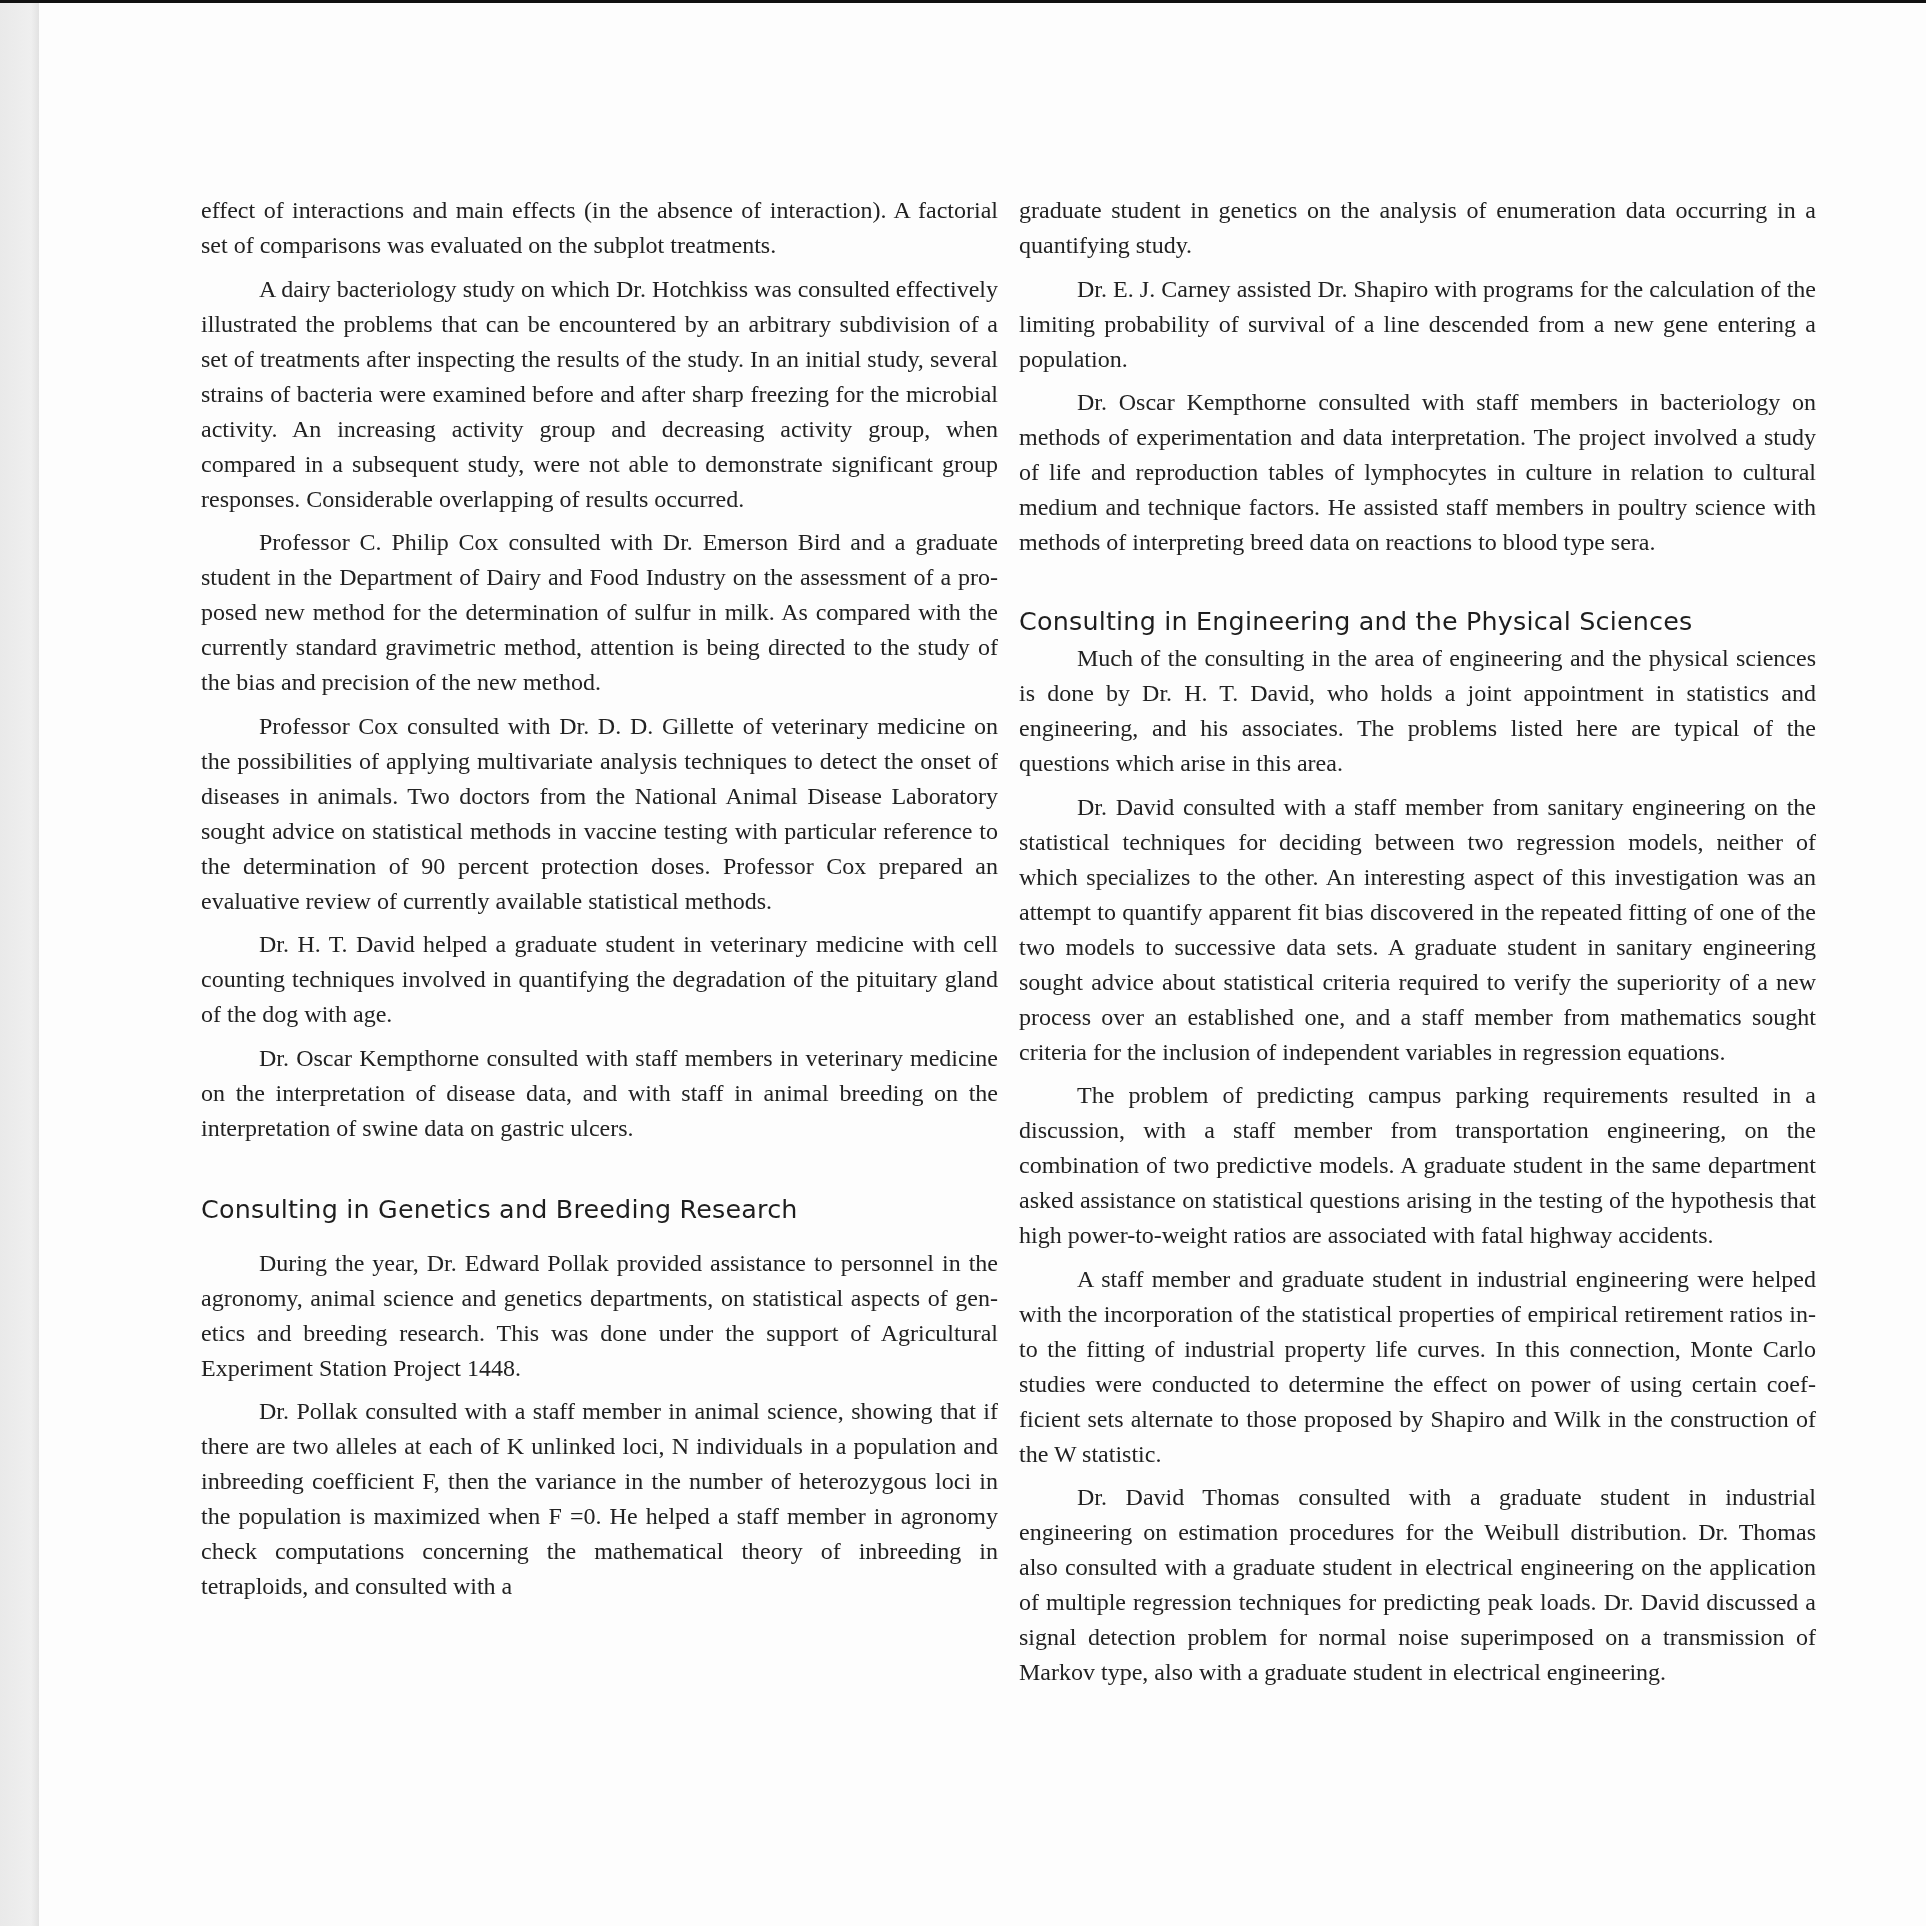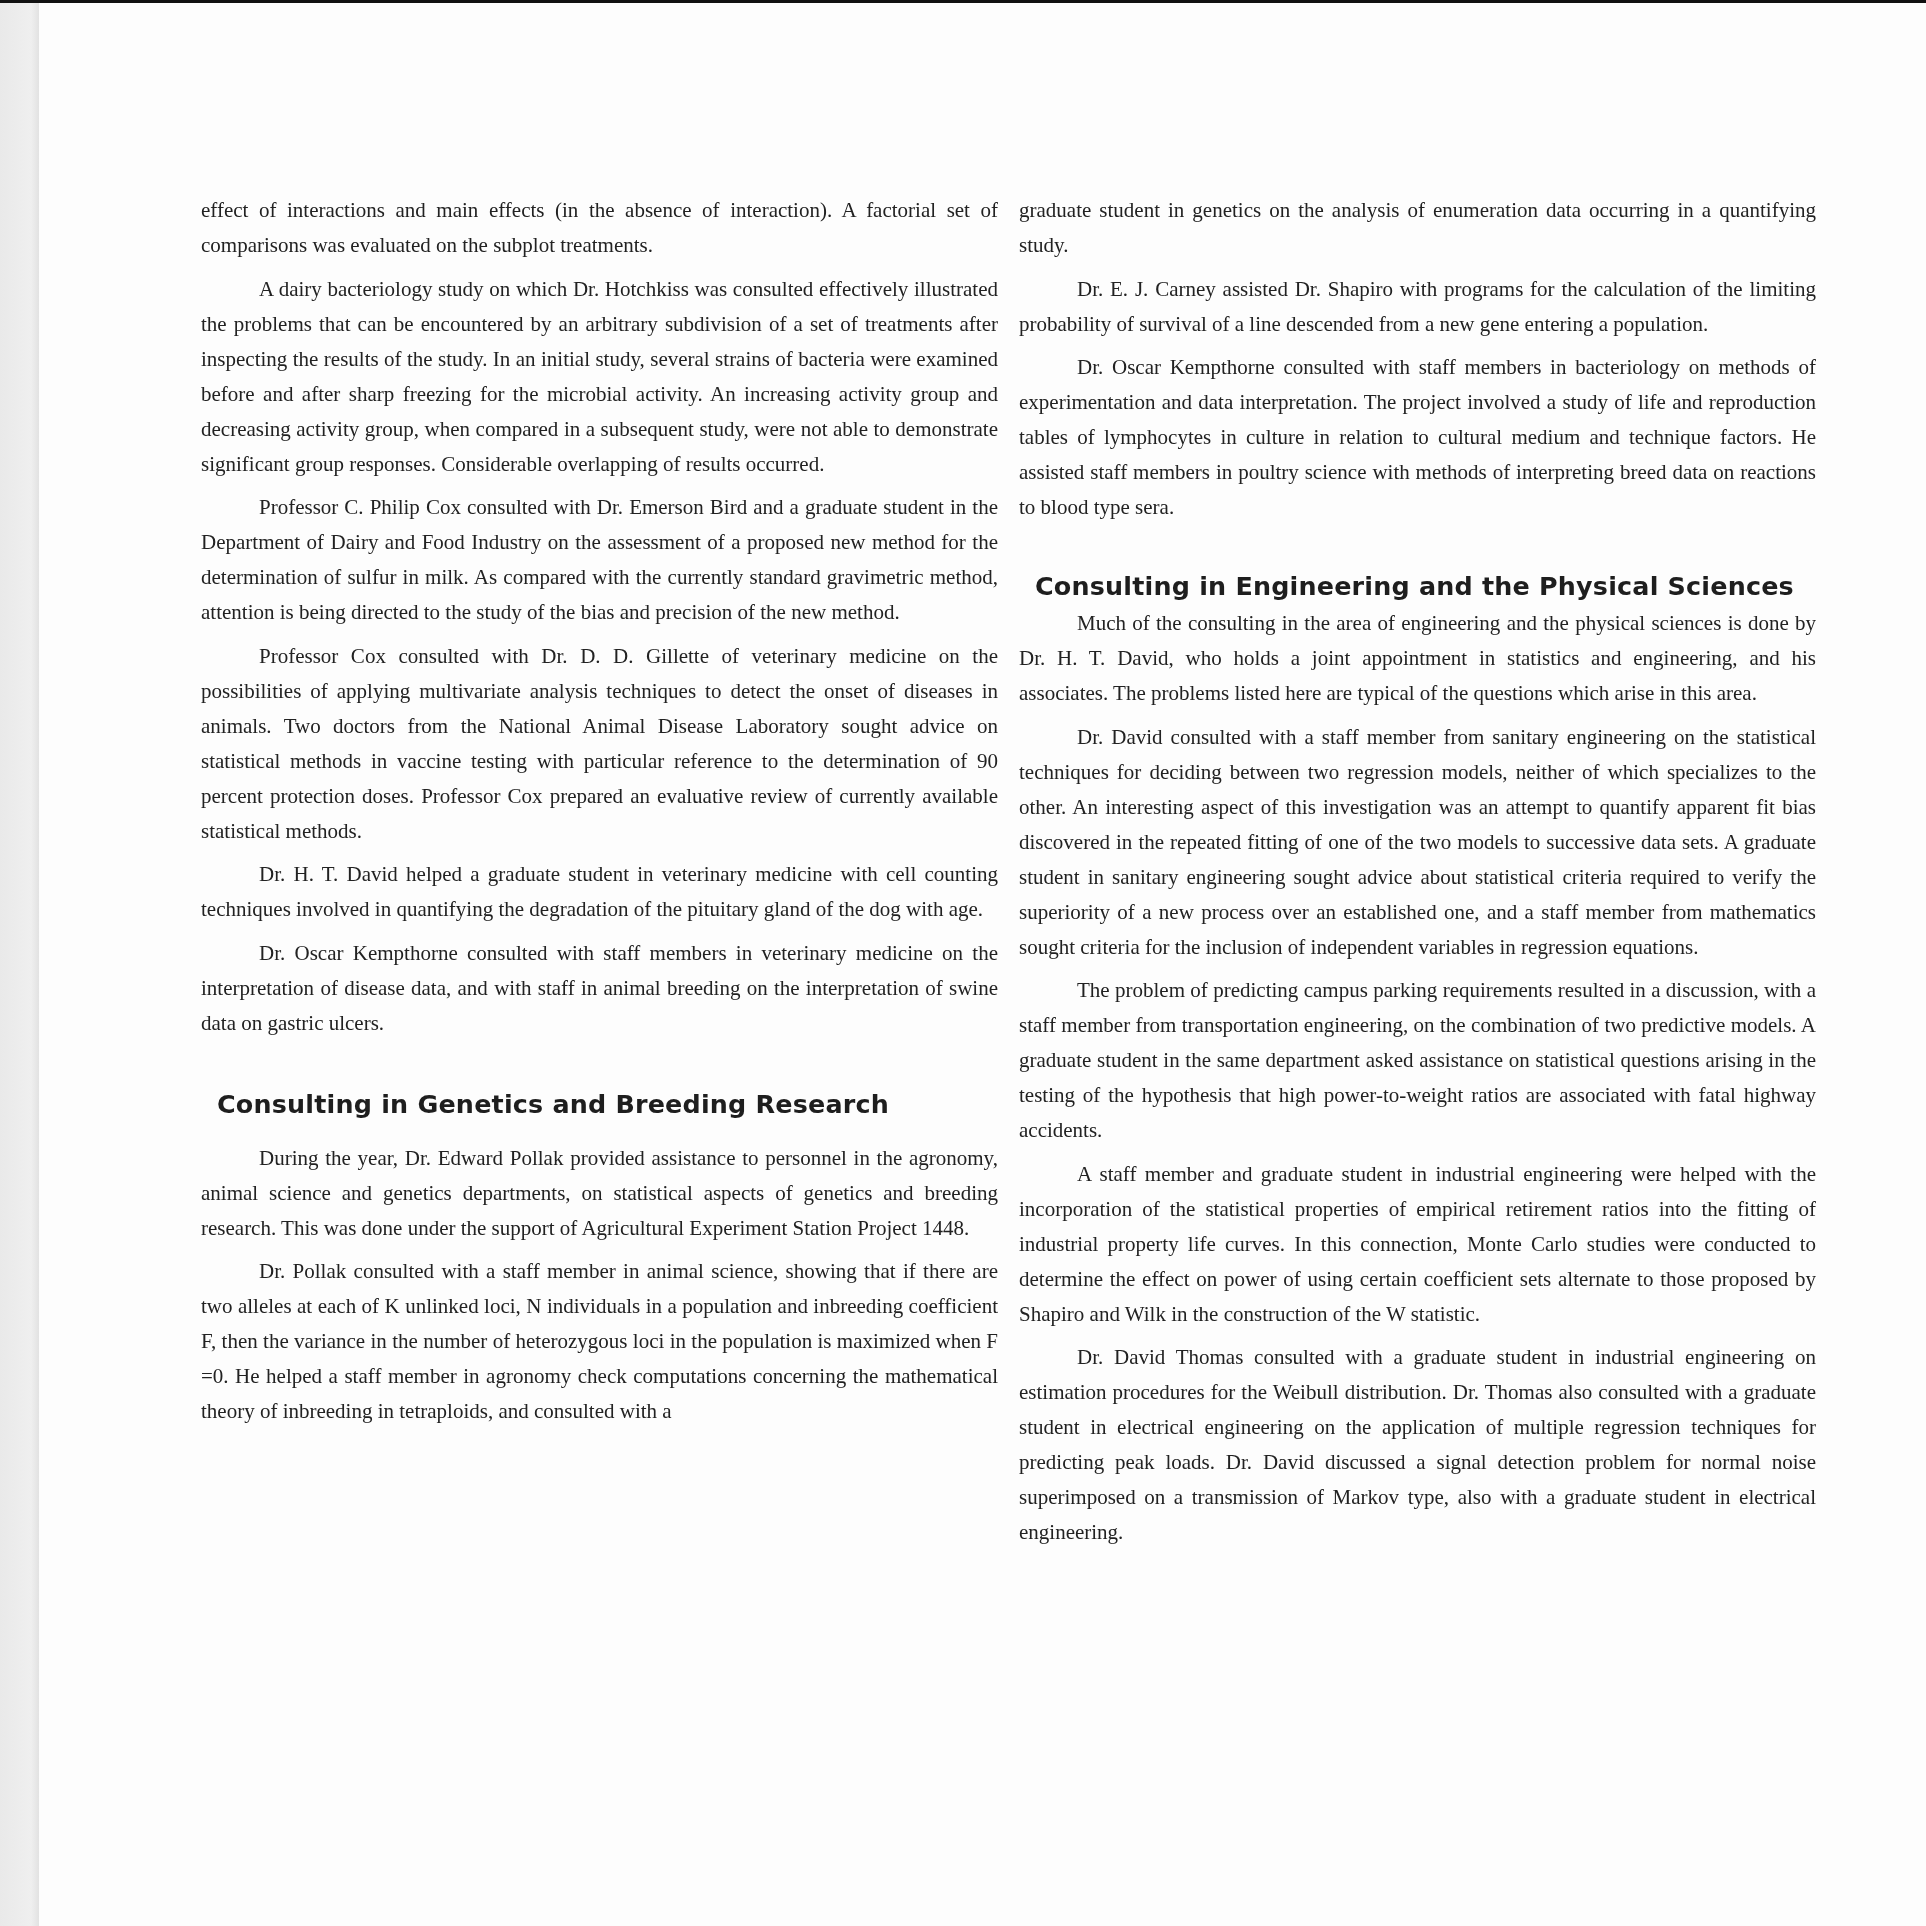--- a/index.html
+++ b/index.html
@@ -11,33 +11,33 @@
     }
     .top-border { position: absolute; left: 0; top: 0; width: 1965px; height: 3.1px; background: #111; }
     .left-strip { position: absolute; left: 0; top: 3.1px; width: 39px; height: 2539px;
       background: linear-gradient(to right, #e9e9e9, #efefef 80%, #e2e2e2); }
     .page { position: absolute; left: 39px; top: 3.1px; right: 0; bottom: 0; background: #fdfdfd; }
     .column { position: absolute; top: 193px; width: 797px; }
     .col-left { left: 201px; }
     .col-right { left: 1019px; top: 193px; }
     p {
       margin: 0 0 8.5px 0;
-      font-size: 21px;
+      font-size: 24px;
       line-height: 35px;
       text-align: justify;
       text-indent: 58px;
       hyphens: manual;
     }
     p.cont { text-indent: 0; }
     h2 {
       font-family: "DejaVu Sans", "Liberation Sans", sans-serif;
-      font-weight: bold;
+      font-weight: normal;
       font-size: 25.4px;
       line-height: 35px;
-      margin: 16px;
+      margin: 0;
       color: #1e1e1e;
       letter-spacing: 0.2px;
     }
     .h-genetics { margin-top: 46px; margin-bottom: 19px; }
     .h-engineering { margin-top: 44px; margin-bottom: 2.3px; }
   </style>
 </head>
 <body>
 
 <div class="top-border"></div>

